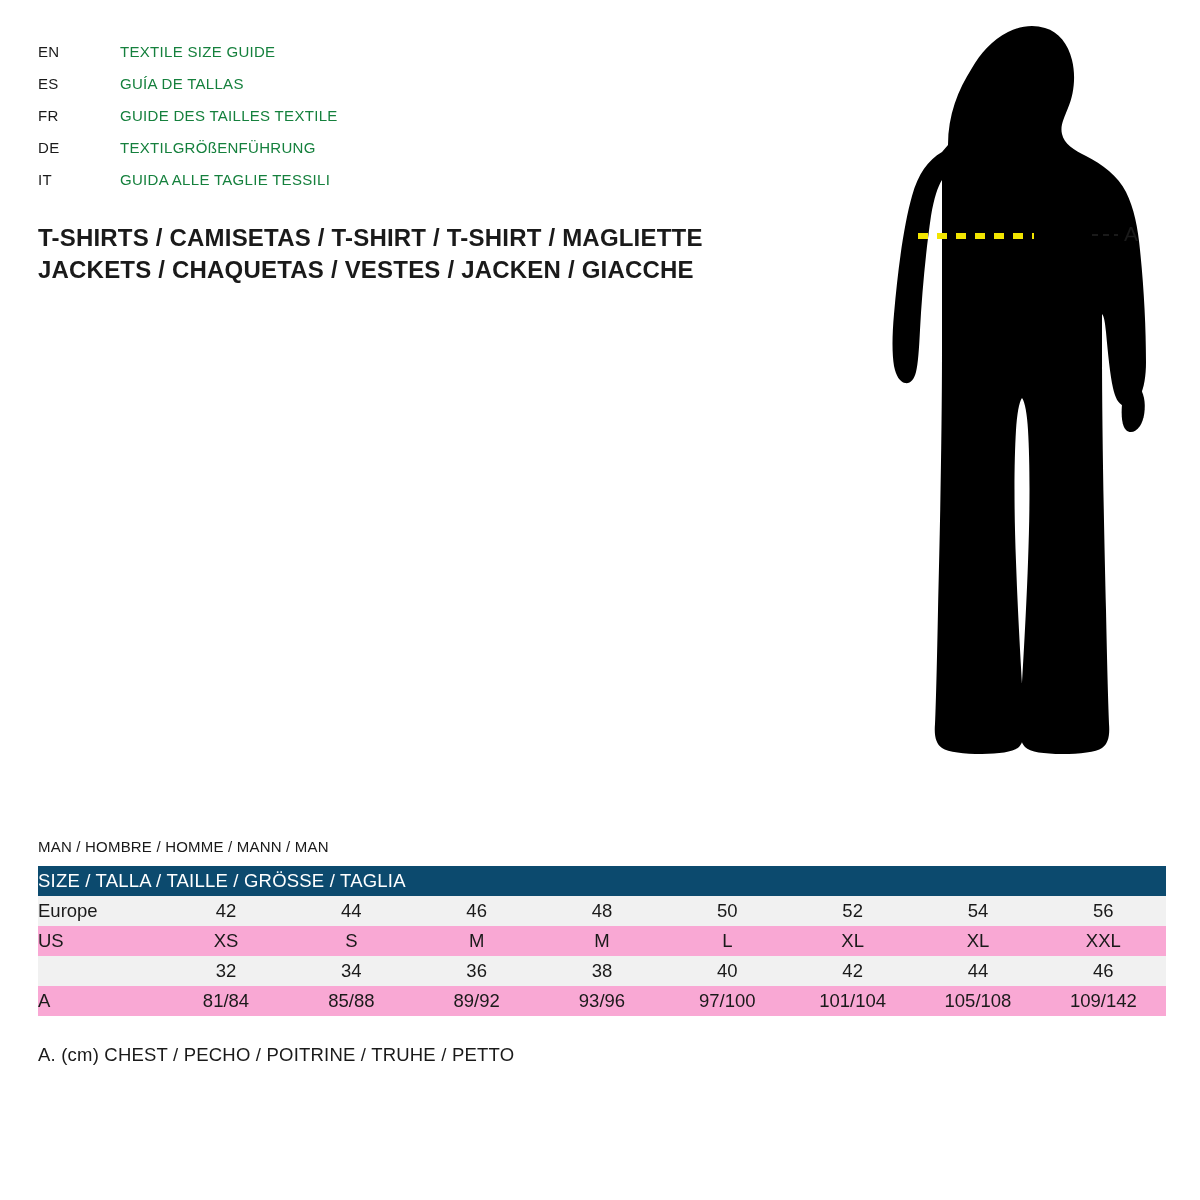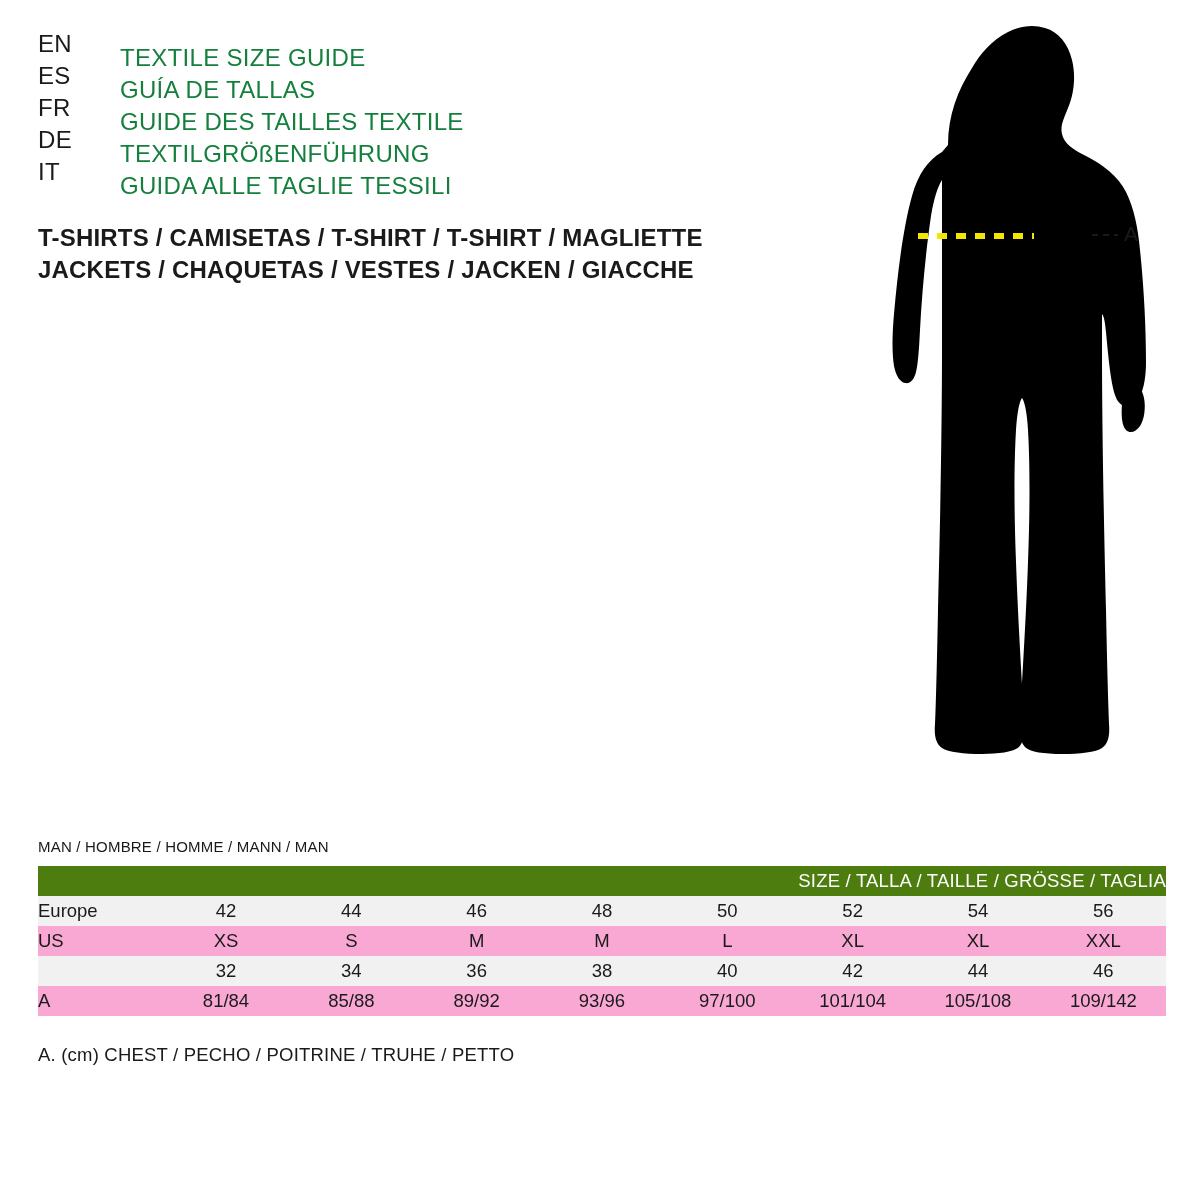--- a/index.html
+++ b/index.html
@@ -18,23 +18,23 @@
 
   
   .lang-block {
     position: absolute;
     left: 38px;
     top: 28px;
     width: 700px;
   }
   .lang-row {
     display: flex;
-    align-items: center;
+    align-items: flex-end;
     height: 32px;
-    font-size: 24px;
+    font-size: 15px;
     letter-spacing: 0.3px;
   }
   .lang-code {
     width: 82px;
     flex: 0 0 82px;
     color: #1a1a1a;
   }
   .lang-text {
     color: #15803d;
     white-space: nowrap;
@@ -101,23 +101,22 @@
     width: 1128px;
     table-layout: fixed;
     font-size: 18.5px;
   }
   table.size-table td {
     height: 30px;
     padding: 0;
     vertical-align: middle;
   }
   .row-head {
-    background: #4d7c0f;
+    background: #0c4a6e;
     color: #ffffff;
-    text-align: right;
   }
   .row-head td {
     font-size: 18.5px;
     padding-left: 8px;
     letter-spacing: 0.2px;
   }
   .row-light { background: #f1f1f1; }
   .row-dark  { background: #f9a8d4; }
   .row-label {
     padding-left: 8px;

